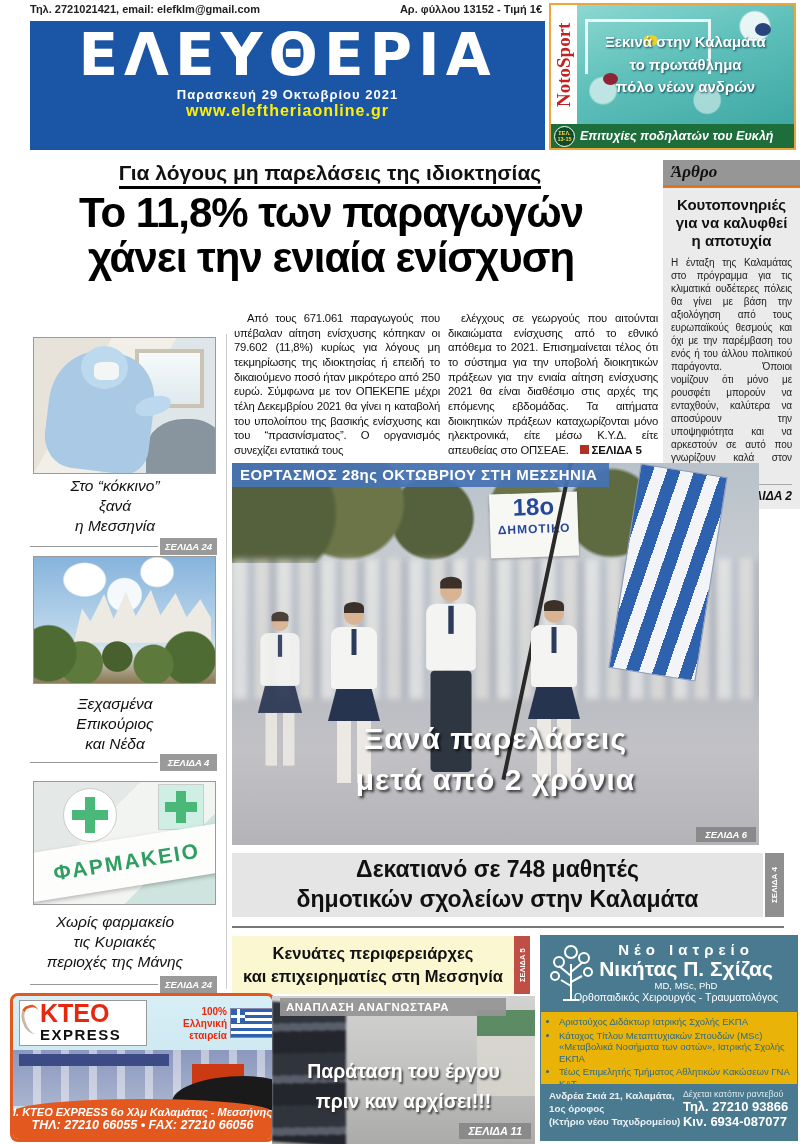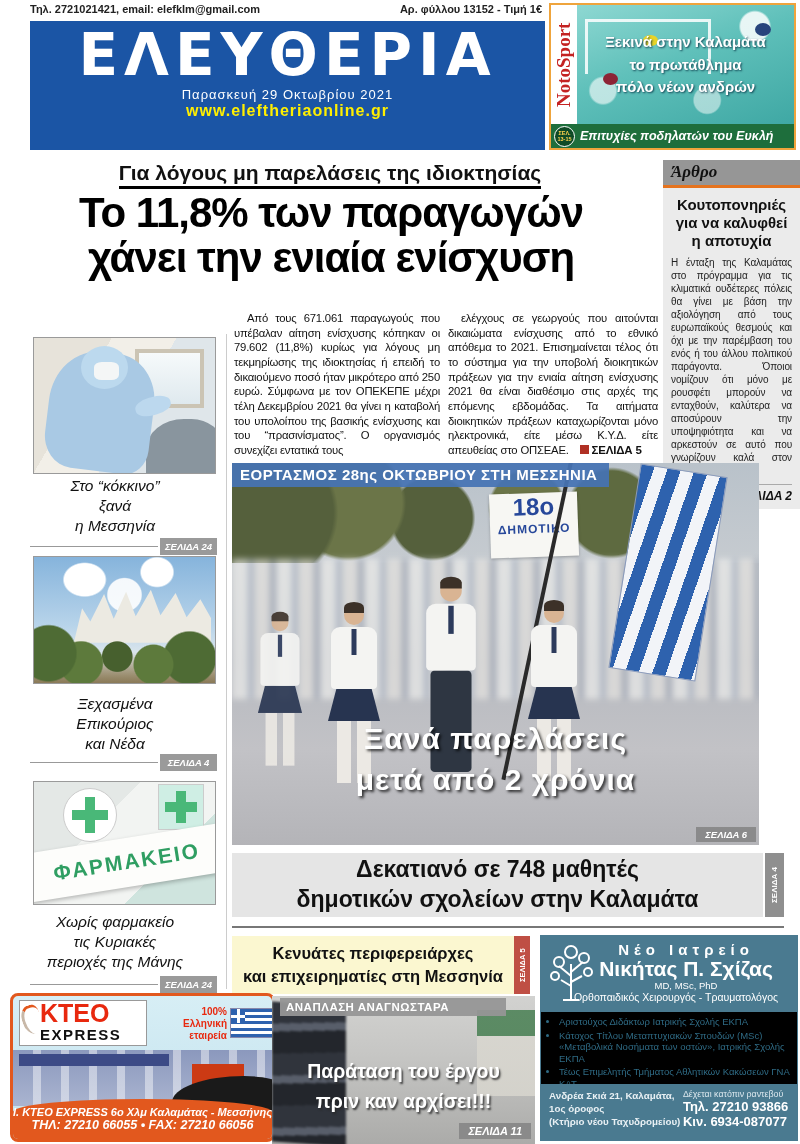--- a/index.html
+++ b/index.html
@@ -9,21 +9,21 @@
   .preline{white-space:pre-line;}
 
   
   .topbar-contact{left:30px;top:3px;font-size:11px;font-weight:bold;color:#222;}
   .topbar-issue{left:250px;top:3px;width:292px;text-align:right;font-size:11px;font-weight:bold;color:#222;}
 
   
   .masthead{left:30px;top:21px;width:515px;height:129px;background:#1b55a5;text-align:center;}
   .mast-title{margin-top:4px;font-size:58px;line-height:1.05;font-weight:bold;color:#fff;
               letter-spacing:6px;font-family:"DejaVu Sans",sans-serif;}
-  .mast-date{color:#fff;font-weight:normal;font-size:13px;letter-spacing:1px;margin-top:1px;}
+  .mast-date{color:#fff;font-weight:bold;font-size:13px;letter-spacing:1px;margin-top:1px;}
   .mast-site{color:#ffef00;font-weight:bold;font-size:16px;letter-spacing:1px;}
 
   
   .notosport{left:549px;top:3px;width:247px;height:147px;border:2px solid #efa43c;background:#fff;box-sizing:border-box;}
   .ns-brand{left:0;top:0;width:26px;height:119px;display:flex;align-items:center;justify-content:center;
             writing-mode:vertical-rl;transform:rotate(180deg);color:#c42222;font-weight:bold;
             font-size:19px;font-family:"Liberation Serif",serif;}
   .ns-photo{left:26px;top:0;width:217px;height:119px;overflow:hidden;
     background:
       radial-gradient(circle at 82% 18%, rgba(255,255,255,.85) 0 7%, transparent 8%),
@@ -180,21 +180,21 @@
   .an-cars{left:0;top:8px;width:74px;height:140px;filter:blur(1px);transform:skewY(4deg);background:
       repeating-linear-gradient(175deg,#30343c 0 22px,#585e6a 22px 30px,#23262c 30px 52px);}
   .an-right{right:0;top:14px;width:58px;height:86px;background:linear-gradient(180deg,#3f7a4a 0 30%,#dad8d0 30% 100%);opacity:.8;}
   .an-head{left:8px;top:2px;width:226px;height:18px;background:rgba(150,150,150,.95);color:#fff;font-weight:bold;
       font-size:11.5px;line-height:18px;padding-left:6px;letter-spacing:.5px;box-sizing:border-box;}
   .an-overlay{left:0;width:100%;top:60px;text-align:center;color:#fff;font-weight:bold;font-size:19.5px;
       line-height:1.55;text-shadow:1.5px 1.5px 2px rgba(40,40,40,.85);}
   .an-tag{right:4px;bottom:5px;font-size:11px;}
 
   
-  .doctor{left:540px;top:935px;width:258px;height:206px;background:#000000;border:1px solid #4a7a90;box-sizing:border-box;}
+  .doctor{left:540px;top:935px;width:258px;height:206px;background:#eab308;border:1px solid #4a7a90;box-sizing:border-box;}
   .dr-head{left:0;top:0;width:100%;height:76px;background:#4a7a90;color:#fff;text-align:center;box-sizing:border-box;padding-top:5px;}
   .dr-tree{left:8px;top:6px;}
   .dr-pre{font-size:15px;font-weight:bold;letter-spacing:5px;margin-left:34px;}
   .dr-name{font-size:21px;font-weight:bold;margin-left:34px;line-height:1.05;}
   .dr-deg{font-size:9.5px;margin-left:34px;}
   .dr-spec{font-size:10.5px;margin-left:14px;}
   .dr-bullets{margin:4px 6px 0 6px;padding-left:12px;color:#2e6a84;font-size:9.5px;line-height:1.22;text-align:left;}
   .dr-bullets li{margin-bottom:2px;}
   .dr-foot{left:0;bottom:0;width:100%;height:56px;background:#4a7a90;color:#fff;display:flex;box-sizing:border-box;padding-top:5px;}
   .dr-addr{width:54%;font-size:9.8px;line-height:1.35;padding-left:8px;font-weight:bold;color:#e8f0f4;}

